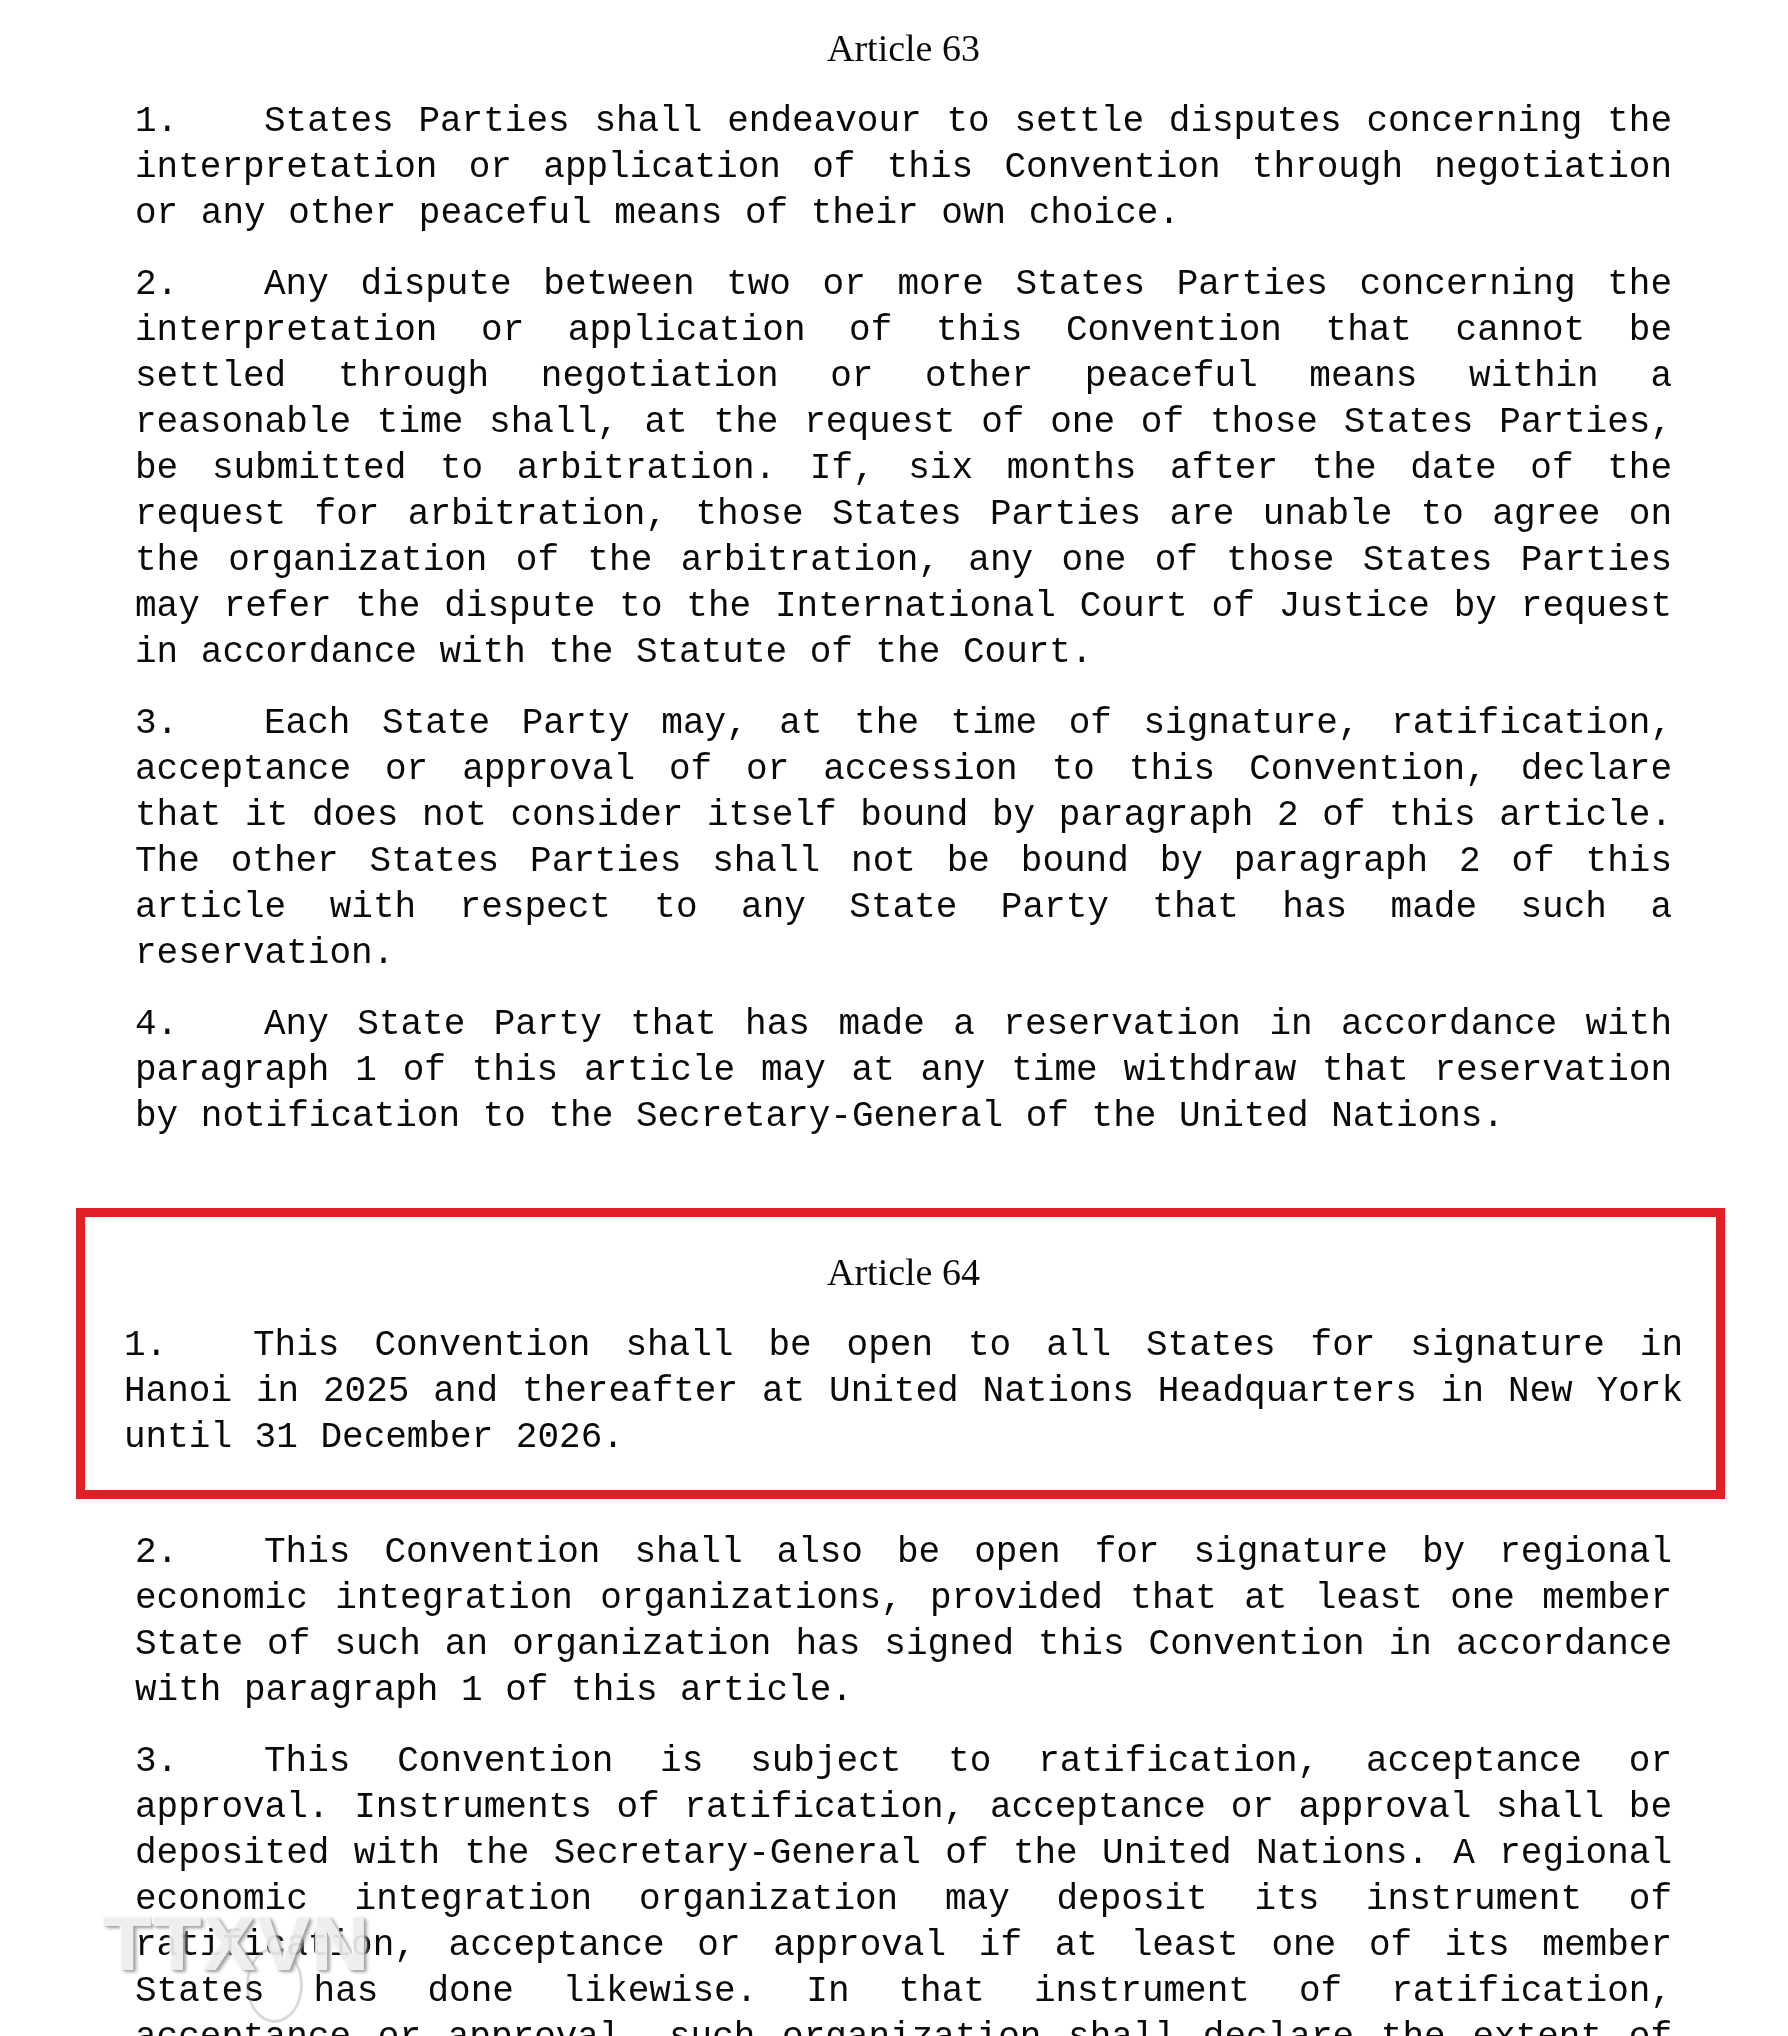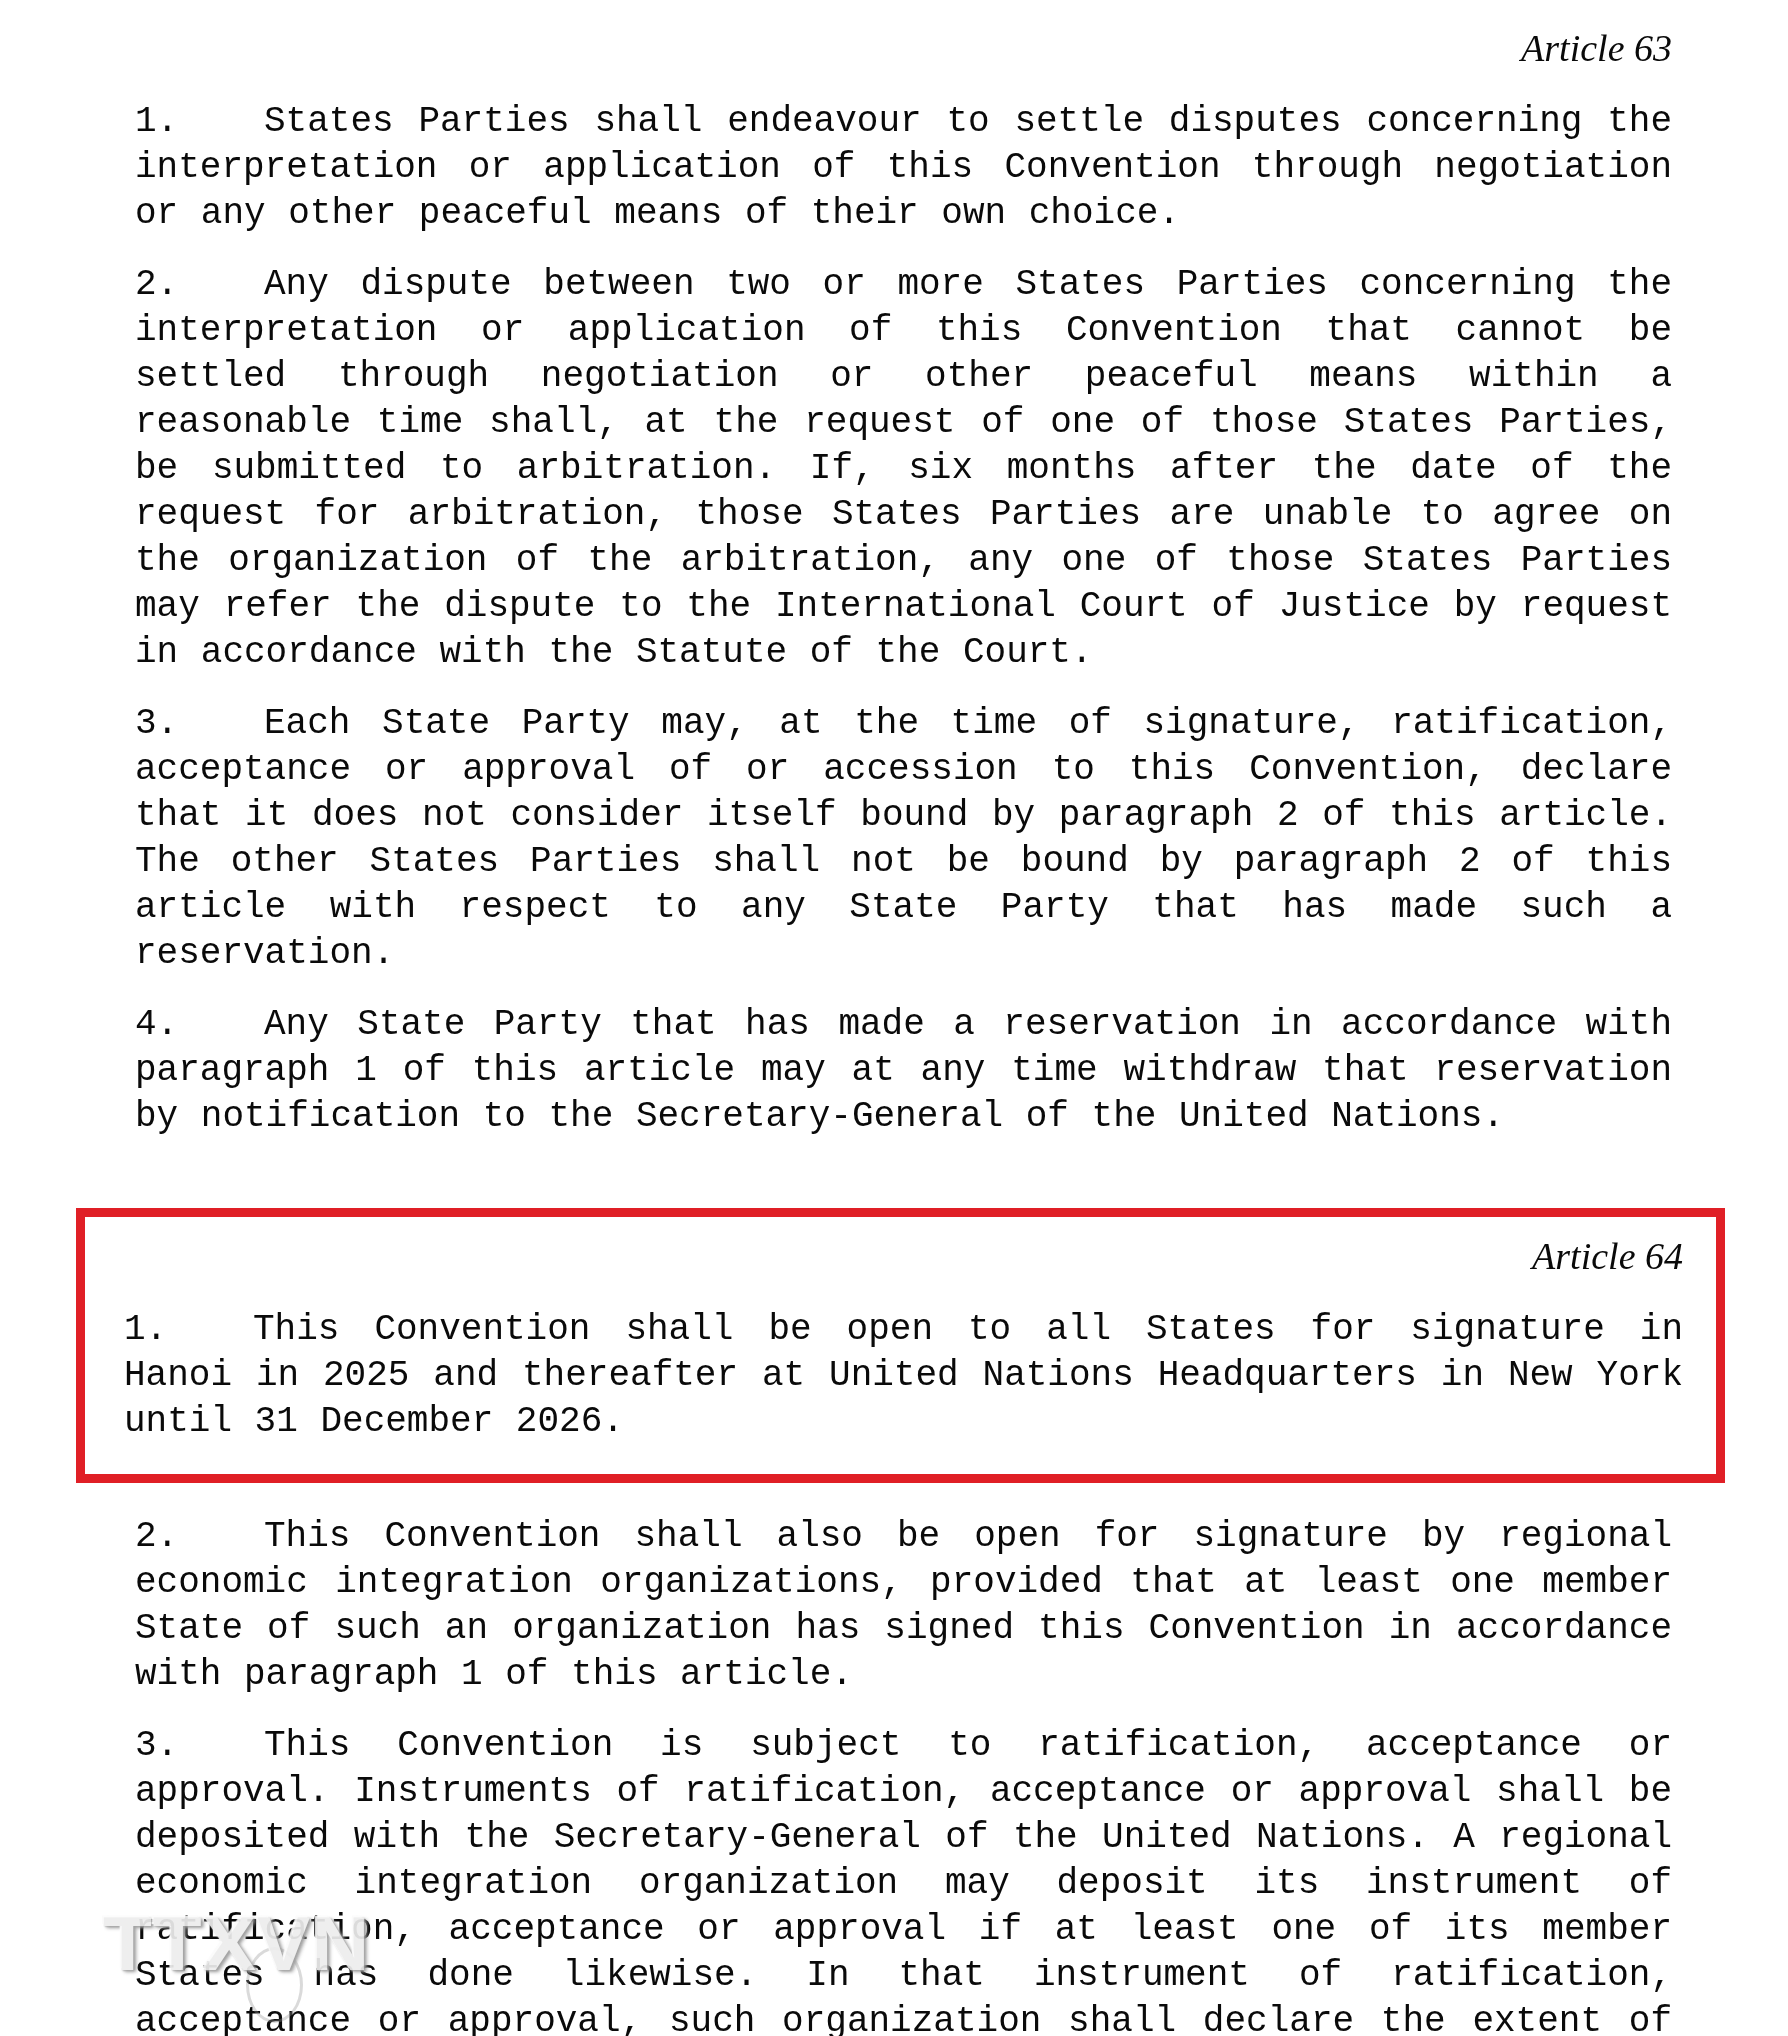--- a/index.html
+++ b/index.html
@@ -15,42 +15,41 @@
     font-family: "Liberation Serif", serif;
     color: #0a0a0a;
   }
   .content {
     position: absolute;
     left: 135px;
     top: 23.4px;
     width: 1537px;
   }
   .heading {
-    font-style: italic;
     font-size: 38px;
     line-height: 51px;
-    text-align: right;
+    text-align: center;
   }
   .para {
     font-size: 36px;
     line-height: 46px;
     text-align: justify;
     margin: 25px 0 0 0;
     word-spacing: 1px;
     font-family: Liberation Mono, monospace;
   }
   .pnum {
     display: inline-block;
     width: 129px;
     text-align: left;
   }
   .highlight-box {
     border: 9.8px solid #e01f26;
     margin: 68px -53px 0 -59px;
-    padding: 6px 33px 29px 39px;
+    padding: 22px 33px 29px 39px;
   }
   .highlight-box .heading { margin-top: 7.8px; }
   .after-box { margin-top: 31px; }
   .watermark {
     position: absolute;
     left: 103px;
     top: 1904px;
     font-family: "Liberation Sans", sans-serif;
     font-weight: 700;
     font-size: 80px;

